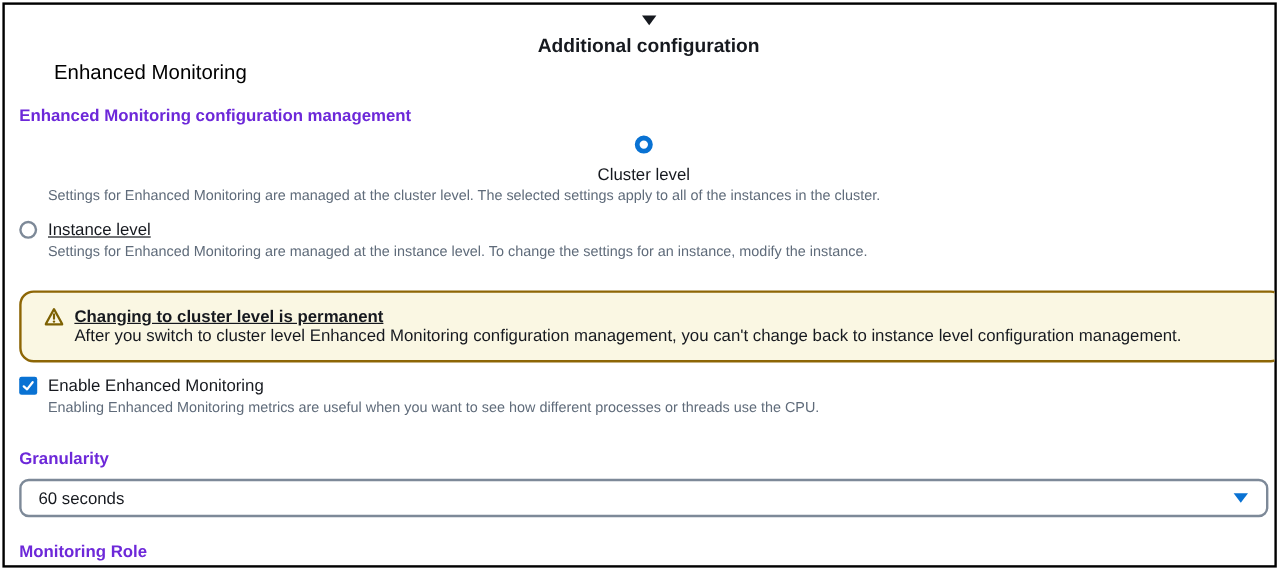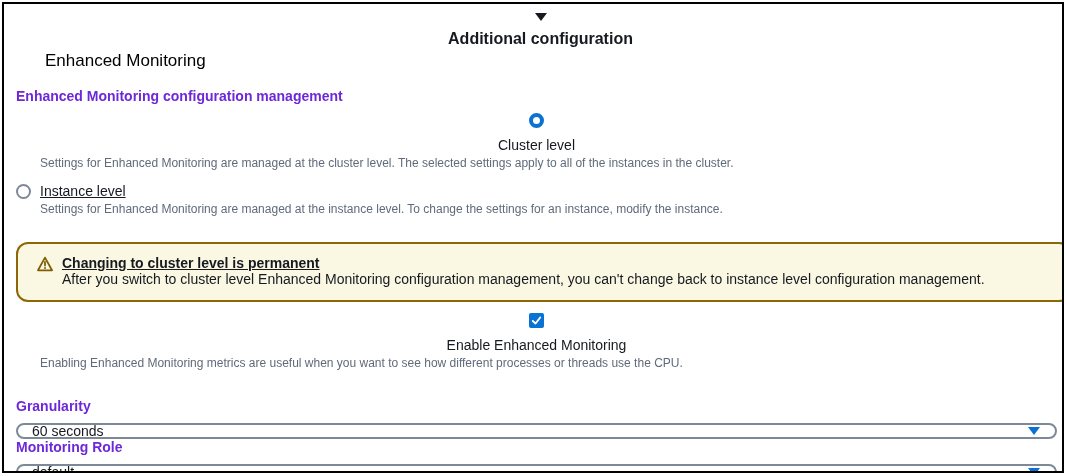--- a/index.html
+++ b/index.html
@@ -102,37 +102,37 @@
     color: #16191f;
     text-decoration: underline;
   }
   .alert-desc {
     margin-top: 0;
     font-size: 14px;
     color: #16191f;
   }
 
   
-  .checkbox-row { margin-top: 11px; flex-direction: column; }
+  .checkbox-row { margin-top: 11px; }
   .checkbox {
     width: 15px; height: 15px;
     flex: 0 0 15px;
     border-radius: 2px;
     background: #0972d3;
     display: flex;
     align-items: center;
     justify-content: center;
   }
 
   
   .gran-label { margin-top: 28px; }
-  .role-label { }
+  .role-label { margin-top: 20px; }
   .select {
     margin-top: 9px;
-    height: 16px;
+    height: 32px;
     border: 2px solid #7d8998;
     border-radius: 8px;
     background: #ffffff;
     display: flex;
     align-items: center;
     padding: 0 14px;
     position: relative;
     cursor: pointer;
   }
   .select-value { font-size: 14px; color: #16191f; }

